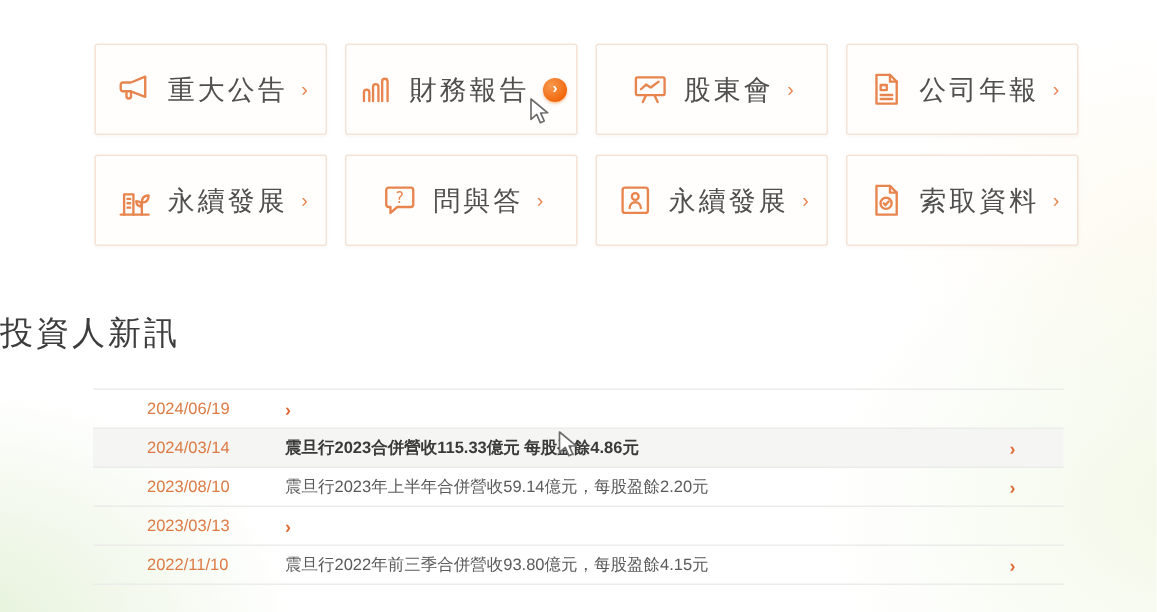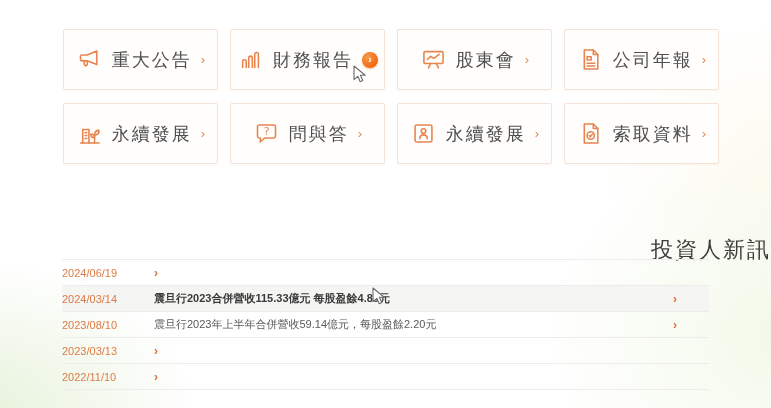--- a/index.html
+++ b/index.html
@@ -37,35 +37,35 @@
     width:16px; height:16px; border-radius:50%;
     background:radial-gradient(circle at 35% 32%, #f79a4e, #f1650a 75%);
     color:#ffffff; display:flex; align-items:center; justify-content:center;
     font-size:10px; line-height:1; font-weight:bold;
     box-shadow:0 1px 2px rgba(230,110,20,0.45);
   }
 
   
   .news-heading {
     position:absolute; top:207px; left:0; width:100%;
-    text-align:right; font-size:22px; font-weight:normal;
-    color:#3d3d3d; letter-spacing:2px;margin-top:28px;
+    text-align:left; font-size:22px; font-weight:normal;
+    color:#3d3d3d; letter-spacing:2px;
   }
   .news-table {
     position:absolute; left:62px; top:259px; width:647px;
     border-top:1px solid #ececea;
   }
   .news-row {
     height:26px; display:flex; align-items:center;
     border-bottom:1px solid #ececea;
     font-size:11px; cursor:pointer;
   }
   .news-row.highlighted { background:#f5f5f3; }
   .news-row.highlighted .news-title { font-weight:bold; color:#3a3a3a; }
-  .news-date { width:92px; color:#dc7b45; flex:0 0 auto; }
+  .news-date { margin-left:36px; width:92px; color:#dc7b45; flex:0 0 auto; }
   .news-title { flex:1; color:#5a5a5a; white-space:nowrap; overflow:hidden; }
   .news-chevron { margin-right:32px; color:#e06a35; font-size:12px; font-weight:bold; line-height:1; }
 
   
   .cursor { position:absolute; pointer-events:none; }
   .cursor-1 { left:353px; top:65px; }
   .cursor-2 { left:372px; top:287px; }
 </style>
 </head>
 <body>
@@ -184,20 +184,21 @@
     <span class="news-date">2023/08/10</span>
     <span class="news-title">震旦行2023年上半年合併營收59.14億元，每股盈餘2.20元</span>
     <span class="news-chevron">›</span>
   </div>
       <div class="news-row">
     <span class="news-date">2023/03/13</span>
     <span class="news-chevron">›</span>
   </div>
       <div class="news-row">
     <span class="news-date">2022/11/10</span>
+    <span class="news-title">震旦行2022年前三季合併營收93.80億元，每股盈餘4.15元</span>
     <span class="news-chevron">›</span>
   </div>
     </div>
 
   <div class="cursor cursor-1">
     <svg width="14" height="19" viewBox="0 0 14 19">
       <path d="M1 1 L1 14.6 L4.8 11.3 L7.2 16.8 L9.8 15.6 L7.4 10.3 L12.2 10.2 Z" fill="#ffffff" stroke="#6b6b6b" stroke-width="1.1" stroke-linejoin="round"></path>
     </svg>
   </div>
   <div class="cursor cursor-2">

